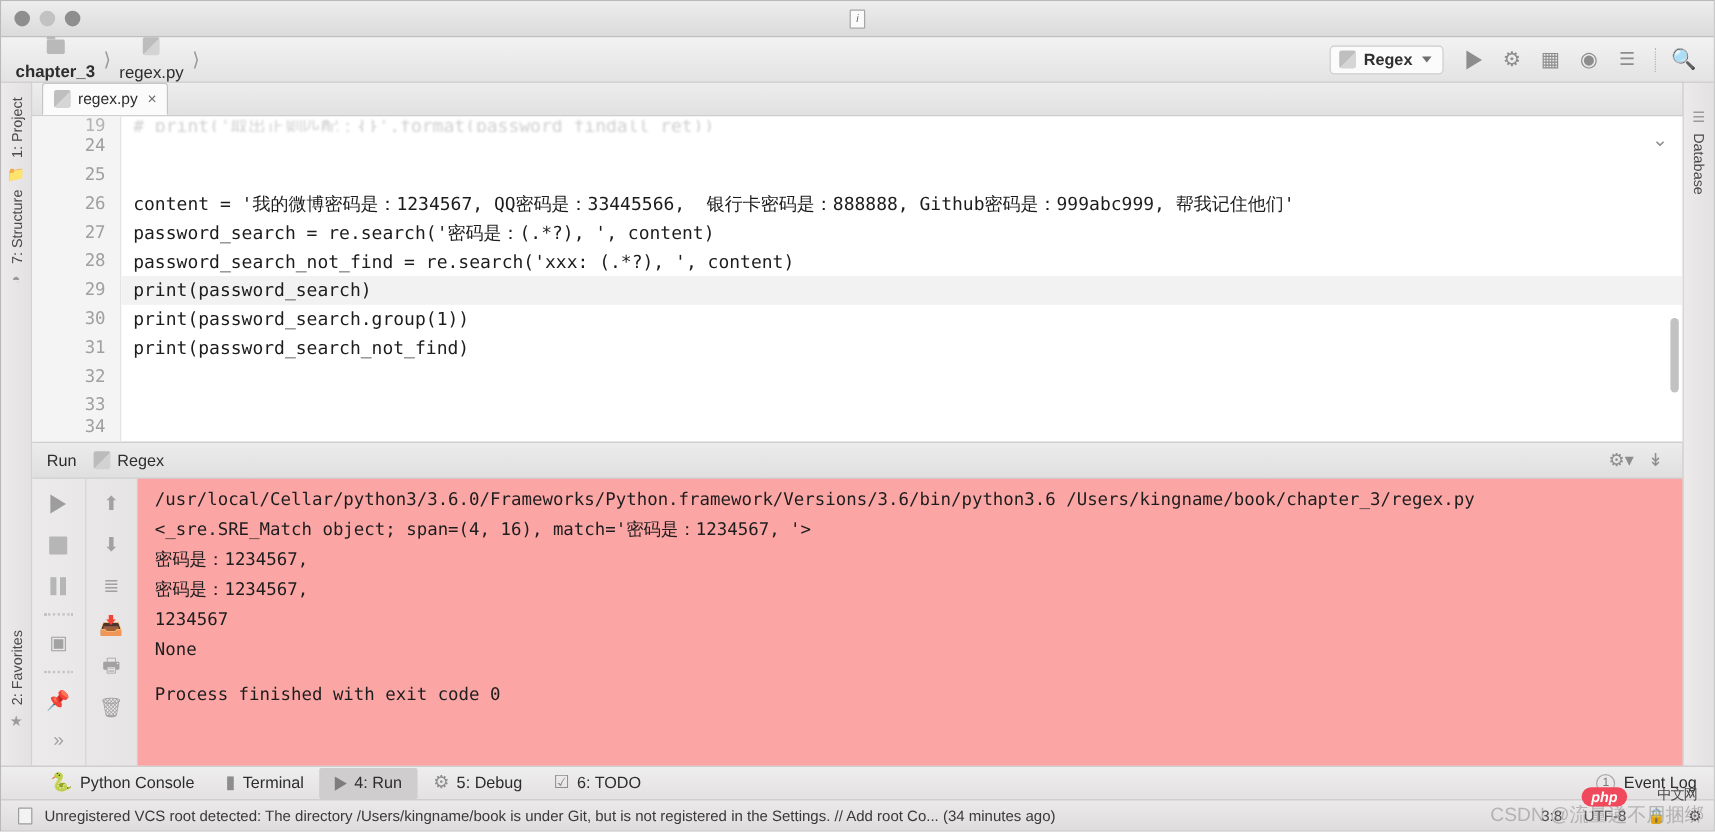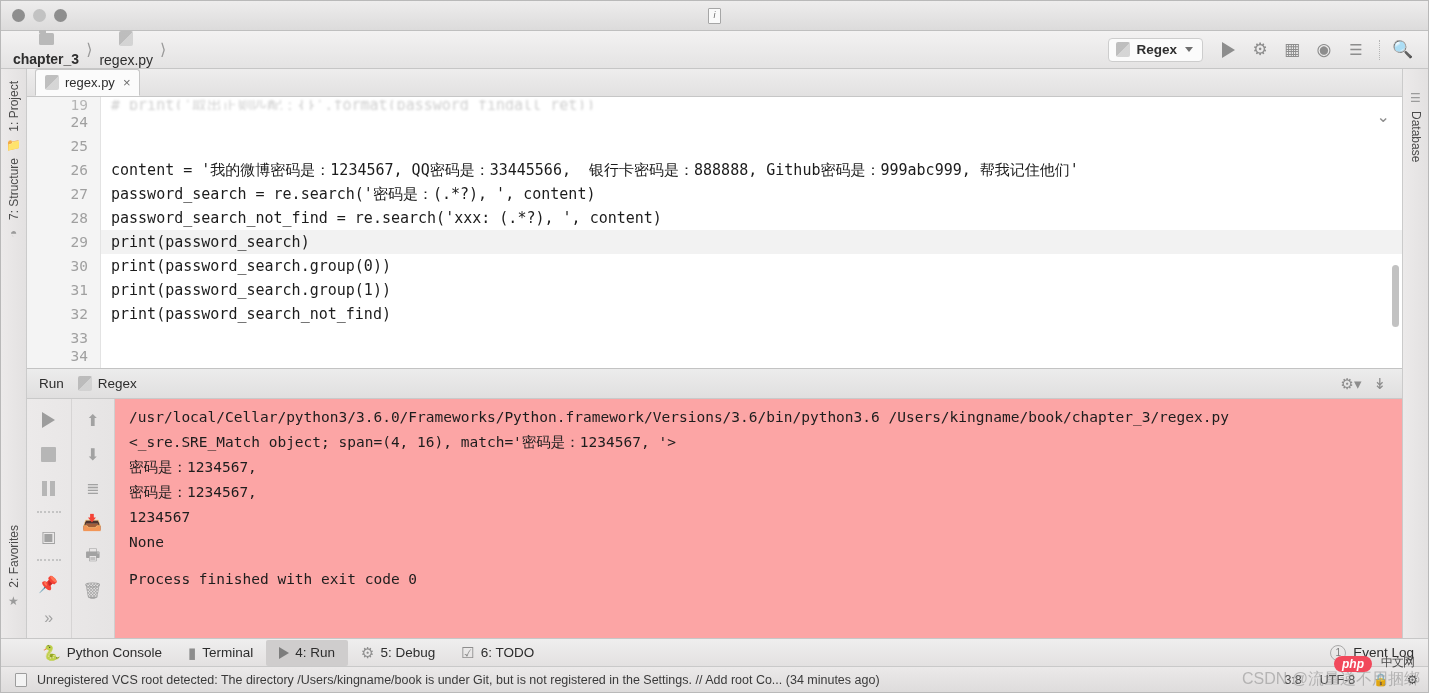--- a/index.html
+++ b/index.html
@@ -253,21 +253,21 @@
   
   .watermark {
     position: absolute; right: 8px; bottom: 2px;
     display: flex; align-items: center; gap: 4px;
     font-size: 16px; color: rgba(140,140,140,.55);
     pointer-events: none; white-space: nowrap;
   }
   .php-badge {
     background: #f2485b; color: #fff; font-size: 12px; font-style: italic;
     border-radius: 9px; padding: 1px 8px; font-weight: bold;
-    position: absolute; right: 48px; top: -13px;
+    position: absolute; right: 64px; top: -13px;
   }
   .cn-badge {
     position: absolute; right: 6px; top: -15px;
     font-size: 12px; color: #4a4a4a; letter-spacing: -1px;
   }
 </style>
 </head>
 <body>
 
 <div class="app">
@@ -371,21 +371,20 @@
         </div>
 
         <div class="codearea">
           <div class="cline blur cut"># print('取出正则匹配：{}'.format(password_findall_ret))</div>
           <div class="cline"></div>
           <div class="cline"></div>
           <div class="cline">content = '我的微博密码是：1234567, QQ密码是：33445566,  银行卡密码是：888888, Github密码是：999abc999, 帮我记住他们'</div>
           <div class="cline">password_search = re.search('密码是：(.*?), ', content)</div>
           <div class="cline">password_search_not_find = re.search('xxx: (.*?), ', content)</div>
           <div class="cline hl">print(password_search)</div>
-          <div class="cline">print(password_search.group(0))</div>
           <div class="cline">print(password_search.group(1))</div>
           <div class="cline">print(password_search_not_find)</div>
           <div class="cline blur cut"></div>
         </div>
 
         <span class="collapse-mark">⌄</span>
         <div class="vscroll"></div>
       </div>
 
       <div class="runpanel">

